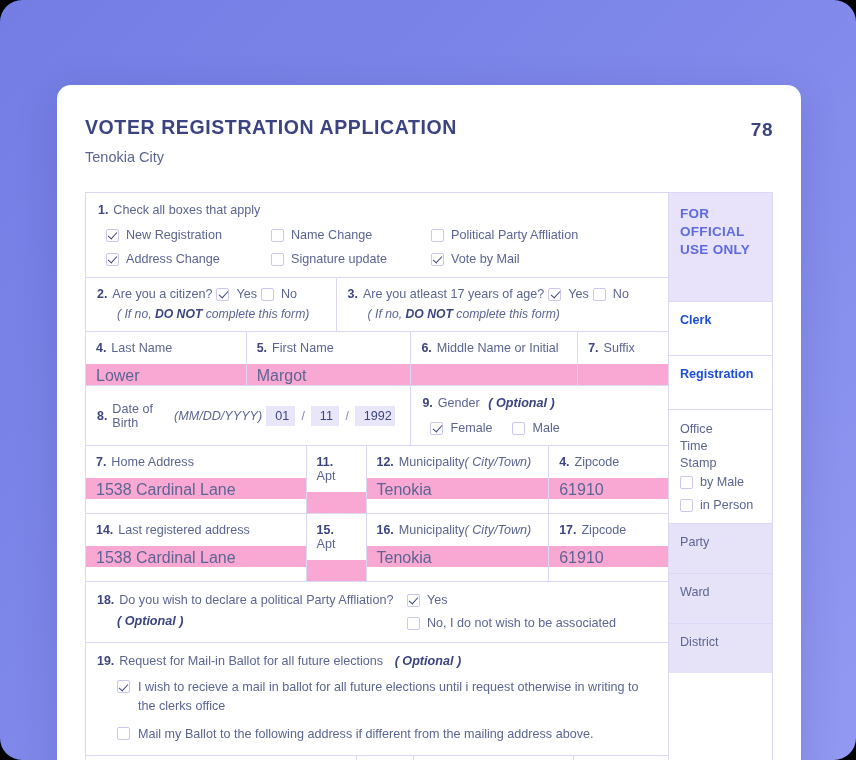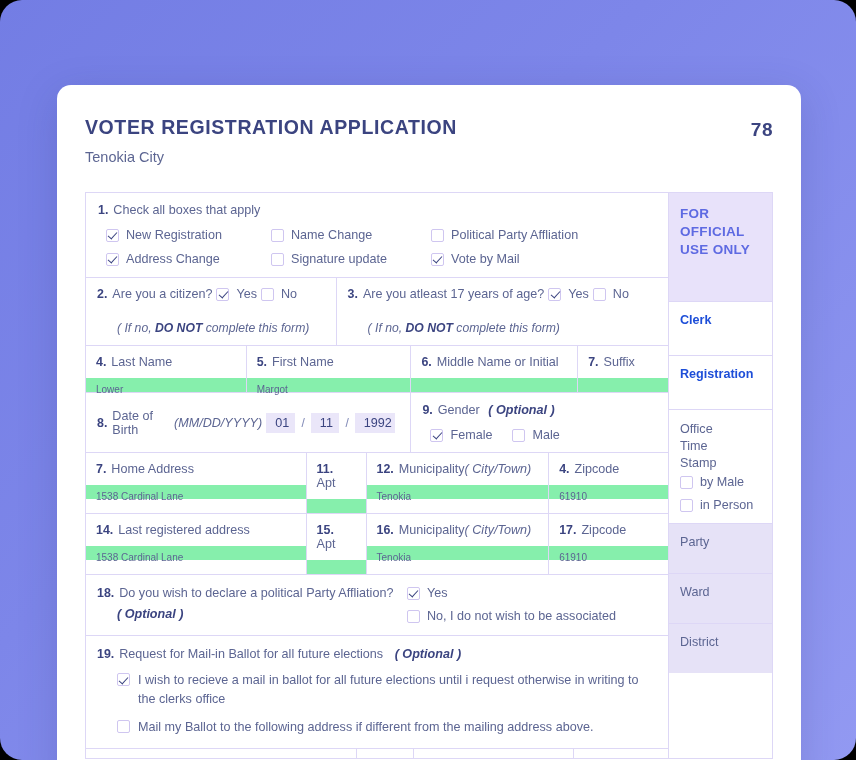--- a/index.html
+++ b/index.html
@@ -147,31 +147,31 @@
     border-top: 1px solid #ddd7f6;
     color: #5c6592;
     font-size: 12.6px;
   }
   .ocell.b { font-weight: bold; color: #1d4ed8; }
   .ocell.shaded { background: #e6e2f7; }
 
   
   #row23 .cell { padding: 9px 9px 10px 11px; }
   .q23-line1 { display: flex; align-items: flex-start; gap: 4px; }
-  .q23-line2 { padding-left: 20px; margin-top: 20px; font-size: 12.2px; }
+  .q23-line2 { padding-left: 20px; margin-top: 6px; font-size: 12.2px; }
 
   
   .field-label { display: block; margin-bottom: 9px; }
   .field-input {
-    background: #86efac;
-    height: 14px;
+    background: #f9a8d4;
+    height: 21px;
     margin: 0 -10px -9px -10px;
     padding: 3px 10px 0 10px;
     color: #5c6592;
-    font-size: 10px;
+    font-size: 16px;
     line-height: 18px;
   }
 
   
   #dob-cell { display: flex; align-items: center; padding: 13px 11px; }
   .dob-box {
     background: #eaE6f9;
     padding: 3px 9px;
     margin: 0 4px;
     color: #3b4480;

